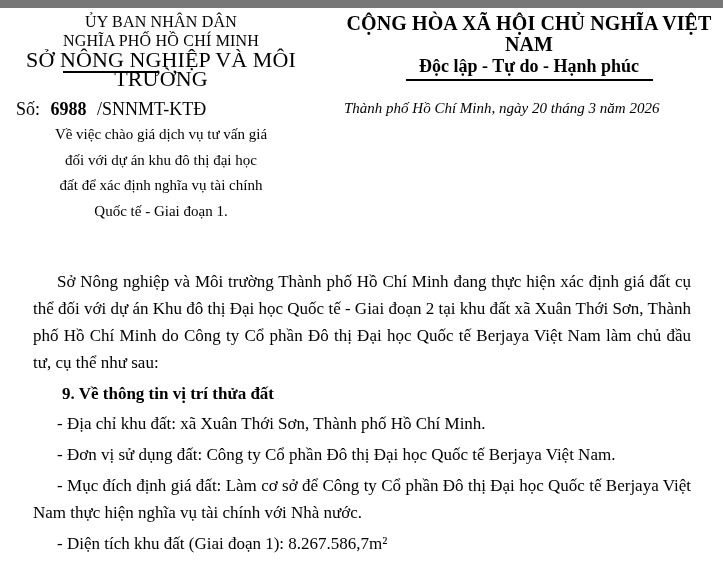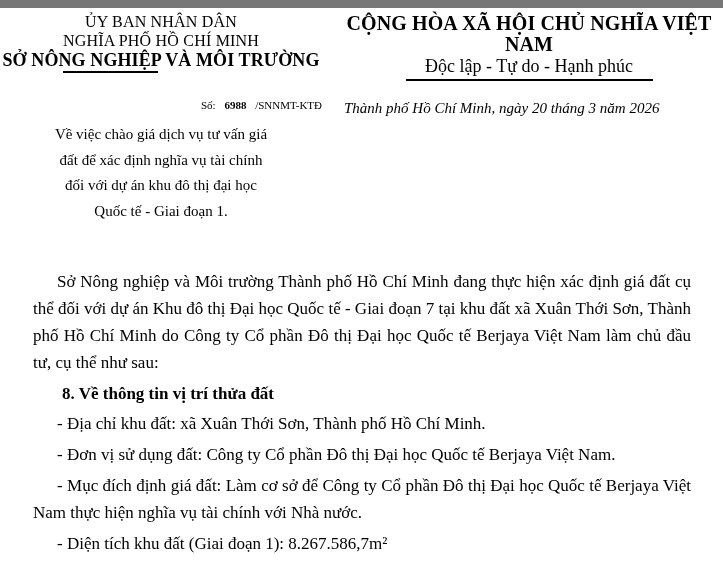--- a/index.html
+++ b/index.html
@@ -15,47 +15,47 @@
   }
   
   .header-left {
     position: absolute;
     left: 0; top: 5px;
     width: 322px;
     text-align: center;
     line-height: 18.5px;
   }
   .header-left .l1, .header-left .l2 { font-size: 16px; letter-spacing: 0.2px; }
-  .header-left .l3 { font-size: 18px; font-weight: bold; margin-top: 1px; letter-spacing: 0.1px; }
+  .header-left .l3 { font-size: 22px; font-weight: normal; margin-top: 1px; letter-spacing: 0.1px; }
   .header-left-rule {
     position: absolute;
     left: 63px; top: 63px;
     width: 95px; height: 2px;
     background: #000;
   }
   .header-right {
     position: absolute;
     left: 335px; top: 5px;
     width: 388px;
     text-align: center;
   }
   .header-right .l1 { font-size: 20px; font-weight: bold; line-height: 21px; letter-spacing: 0.1px; }
-  .header-right .l2 { font-size: 18px; font-weight: normal; line-height: 22px; }
+  .header-right .l2 { font-size: 18px; font-weight: bold; line-height: 22px; }
   .header-right-rule {
     width: 247px; height: 2px;
     background: #000;
     margin: 2px auto 0 auto;
   }
   
   .so-line {
     position: absolute;
-    left: 0; top: 91px;
+    left: 16px; top: 91px;
     width: 322px;
-    text-align: right;
-    font-size: 11px;
+    text-align: left;
+    font-size: 18px;
     white-space: nowrap;
   }
   .so-line .num { font-weight: bold; margin: 0 6px; }
   .subject {
     position: absolute;
     left: 0; top: 114px;
     width: 322px;
     text-align: center;
     font-size: 15px;
     line-height: 25.5px;
@@ -113,31 +113,31 @@
   </div>
 
   <div class="so-line">
     <span>Số:</span>
     <span class="num">6988</span>
     <span>/SNNMT-KTĐ</span>
   </div>
 
   <div class="subject">
     <div>Về việc chào giá dịch vụ tư vấn giá</div>
+    <div>đối với dự án khu đô thị đại học</div>
     <div>đất để xác định nghĩa vụ tài chính</div>
-    <div>đối với dự án khu đô thị đại học</div>
     <div>Quốc tế - Giai đoạn 1.</div>
   </div>
 
   <div class="date-line">Thành phố Hồ Chí Minh, ngày 20 tháng 3 năm 2026</div>
 
 
   <div class="body-text">
-    <p>Sở Nông nghiệp và Môi trường Thành phố Hồ Chí Minh đang thực hiện xác định giá đất cụ thể đối với dự án Khu đô thị Đại học Quốc tế - Giai đoạn 7 tại khu đất xã Xuân Thới Sơn, Thành phố Hồ Chí Minh do Công ty Cổ phần Đô thị Đại học Quốc tế Berjaya Việt Nam làm chủ đầu tư, cụ thể như sau:</p>
-    <p class="heading">8. Về thông tin vị trí thửa đất</p>
+    <p>Sở Nông nghiệp và Môi trường Thành phố Hồ Chí Minh đang thực hiện xác định giá đất cụ thể đối với dự án Khu đô thị Đại học Quốc tế - Giai đoạn 2 tại khu đất xã Xuân Thới Sơn, Thành phố Hồ Chí Minh do Công ty Cổ phần Đô thị Đại học Quốc tế Berjaya Việt Nam làm chủ đầu tư, cụ thể như sau:</p>
+    <p class="heading">9. Về thông tin vị trí thửa đất</p>
     <p>- Địa chỉ khu đất: xã Xuân Thới Sơn, Thành phố Hồ Chí Minh.</p>
     <p>- Đơn vị sử dụng đất: Công ty Cổ phần Đô thị Đại học Quốc tế Berjaya Việt Nam.</p>
     <p>- Mục đích định giá đất: Làm cơ sở để Công ty Cổ phần Đô thị Đại học Quốc tế Berjaya Việt Nam thực hiện nghĩa vụ tài chính với Nhà nước.</p>
     <p>- Diện tích khu đất (Giai đoạn 1): 8.267.586,7m²</p>
   </div>
 
   <div class="clipped-dots"></div>
 
 </div>
 

